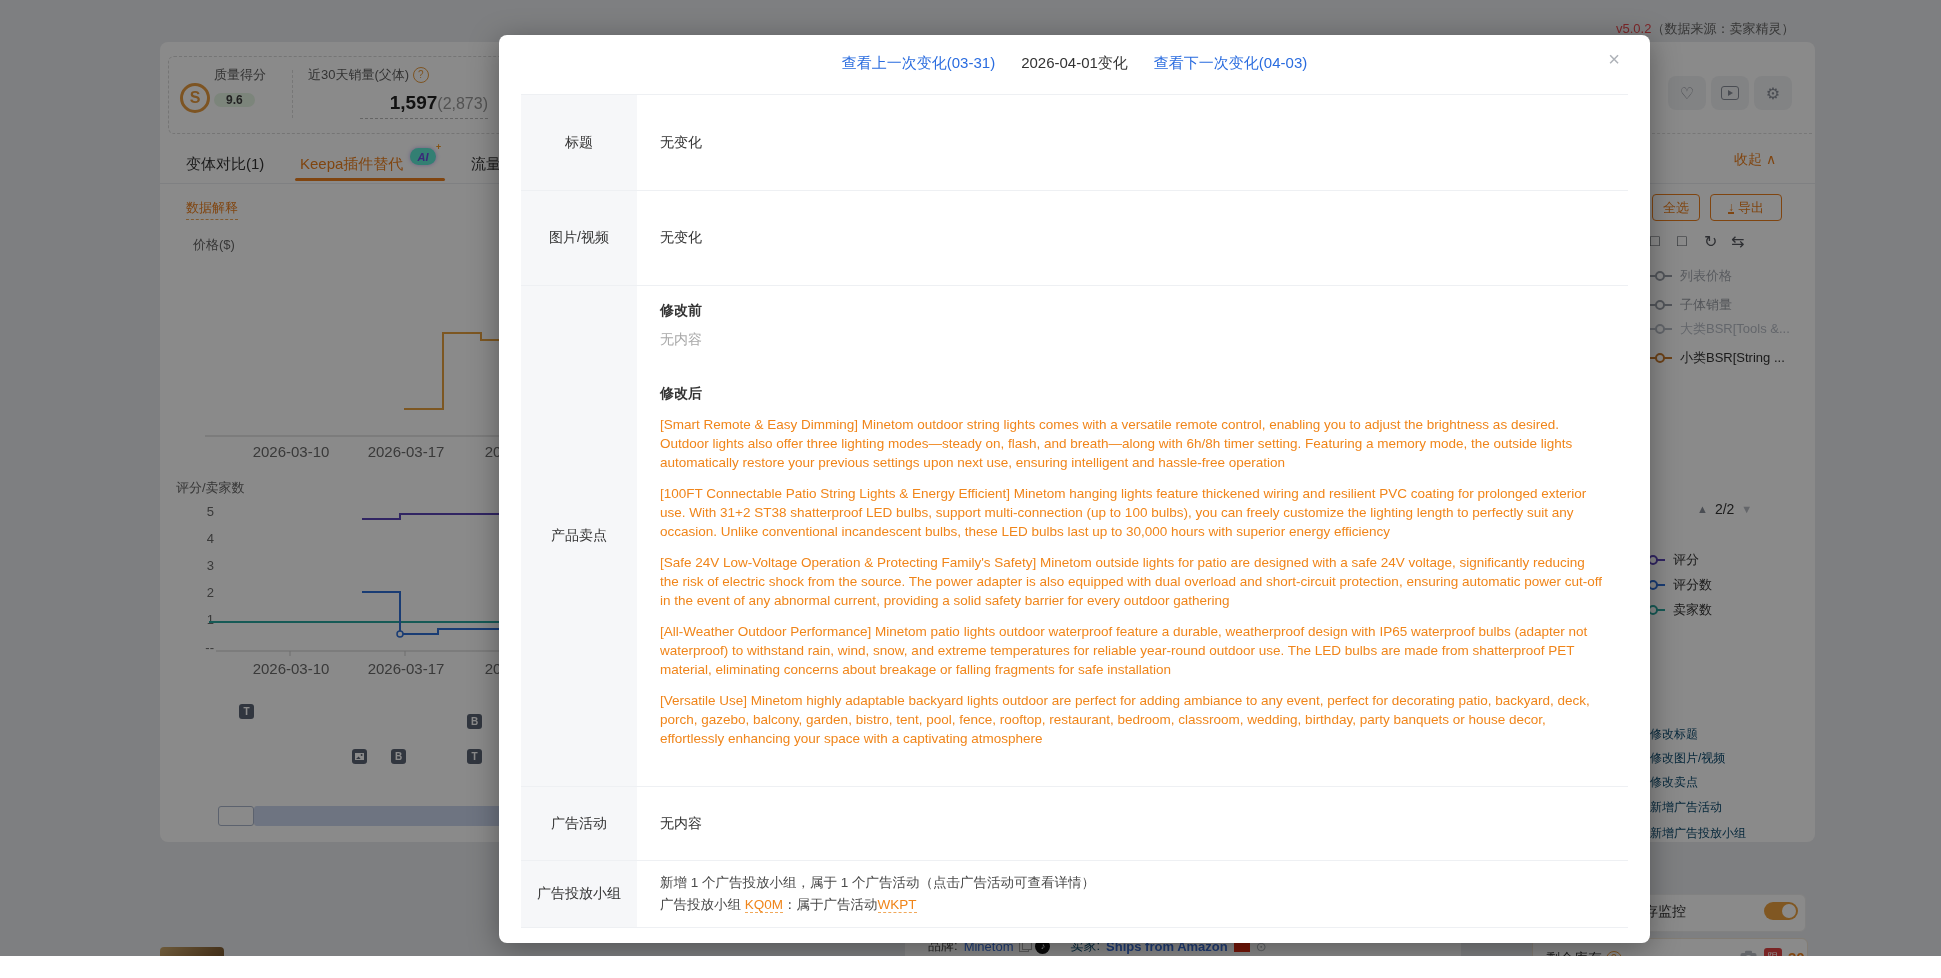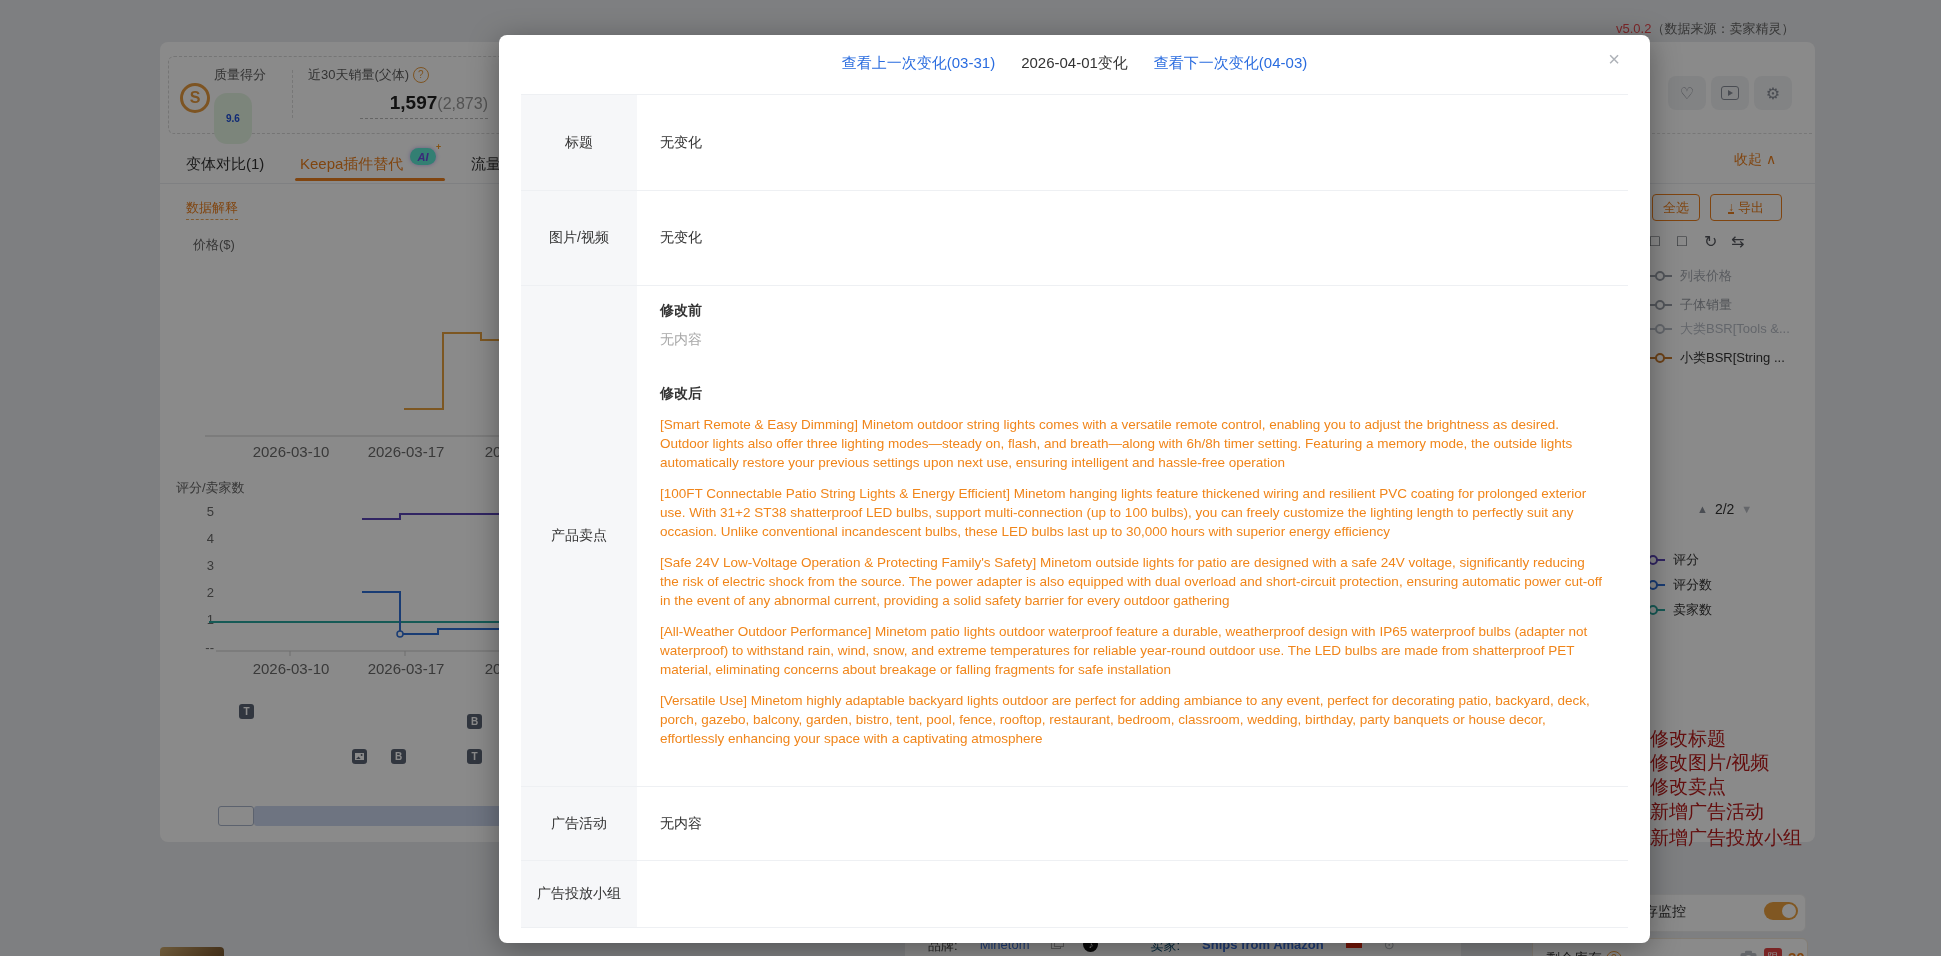--- a/index.html
+++ b/index.html
@@ -5,22 +5,22 @@
   html,body{margin:0;padding:0}
   .stage{position:relative;width:1941px;height:956px;overflow:hidden;background:#e9ebee;
          font-family:"Liberation Sans","DejaVu Sans",sans-serif;color:#333}
   .abs{position:absolute}
   
   .card{position:absolute;left:160px;top:42px;width:1655px;height:800px;background:#fff;border-radius:8px}
   .qbox{position:absolute;left:168px;top:56px;width:340px;height:76px;border:1px dashed #d8d8d8;border-radius:6px}
   .slogo{position:absolute;left:180px;top:83px;width:24px;height:24px;border:3px solid #e89b3f;border-radius:50%;
          color:#e89b3f;font-weight:bold;font-size:16px;display:flex;align-items:center;justify-content:center}
   .lbl13{font-size:13px;color:#5f5f5f}
-  .pill{position:absolute;left:214px;top:93px;background:#e6f5e4;color:#1d4ed8;font-weight:bold;font-size:10px;
-        padding:20px 12px;border-radius:13px}
+  .pill{position:absolute;left:214px;top:93px;background:#e6f5e4;color:#404040;font-weight:bold;font-size:12px;
+        padding:0 12px;border-radius:13px}
   .vdash{position:absolute;left:292px;top:70px;height:48px;border-left:1px dashed #ddd}
   .helpc{display:inline-flex;width:14px;height:14px;border:1px solid #e89b3f;border-radius:50%;color:#e89b3f;
          font-size:10px;align-items:center;justify-content:center;vertical-align:1px}
   .salesval{position:absolute;left:360px;top:92px;width:128px;text-align:right;border-bottom:1px dashed #bbb;padding-bottom:4px}
   .salesval b{font-size:19px;color:#222}
   .salesval span{font-size:16px;color:#9a9a9a}
   
   .tab{position:absolute;font-size:15px;color:#333}
   .tab.on{color:#ed801f}
   .tabline{position:absolute;left:295px;top:178px;width:150px;height:3px;background:#ed801f;border-radius:2px}
@@ -46,21 +46,21 @@
   .playglyph{width:16px;height:12px;border:1.5px solid #8a8f99;border-radius:3px;display:flex;align-items:center;justify-content:center}
   .playglyph::after{content:"";width:0;height:0;border-left:5px solid #8a8f99;border-top:3px solid transparent;border-bottom:3px solid transparent}
   .hd{position:absolute;left:1652px;top:133px;width:160px;border-top:1px dashed #ddd}
   .obtn{position:absolute;height:27px;border:1px solid #ed801f;border-radius:4px;color:#ed801f;font-size:13px;
         display:flex;align-items:center;justify-content:center;gap:4px;box-sizing:border-box;background:#fff}
   .tbic{position:absolute;font-size:16px;color:#55585e}
   .lgi{position:absolute;display:flex;align-items:center;gap:8px;font-size:13px}
   .lmark{width:24px;height:2px;background:var(--c);position:relative;flex:none}
   .lmark::after{content:"";position:absolute;left:7px;top:-4px;width:6px;height:6px;border:2px solid var(--c);
                border-radius:50%;background:#fff}
-  .evt{position:absolute;font-size:19px;color:#b91c1c}
+  .evt{position:absolute;font-size:12px;color:#0c4a6e}
   .toggle{position:absolute;width:34px;height:18px;background:#eda23f;border-radius:9px}
   .toggle::after{content:"";position:absolute;right:2px;top:2px;width:14px;height:14px;background:#fff;border-radius:50%}
   .bbox{position:absolute;background:#fff;border:1px solid #efefef;border-radius:6px;box-sizing:border-box}
   .redbadge{position:absolute;width:18px;height:18px;background:#e04444;border-radius:3px;color:#fff;font-size:11px;
             display:flex;align-items:center;justify-content:center}
   
   .bstrip{position:absolute;left:905px;top:928px;width:556px;height:50px;background:#fff;border-radius:4px}
   .blue{color:#3a6fd8}
   .tiktok{display:inline-flex;width:15px;height:15px;background:#111;border-radius:50%;color:#fff;font-size:9px;
           align-items:center;justify-content:center;vertical-align:-2px}
@@ -235,21 +235,21 @@
   <div class="abs" style="left:1740px;top:950px"><svg width="17" height="14">
         <rect x="0.5" y="3" width="16" height="10" rx="2" fill="#b9bdc4"></rect>
         <rect x="5" y="0.8" width="7" height="4" rx="1" fill="#b9bdc4"></rect>
         <circle cx="8.5" cy="8" r="3" fill="#fff"></circle>
       </svg></div>
   <div class="redbadge" style="left:1764px;top:948px">限</div>
   <div class="abs" style="left:1788px;top:949px;font-size:15px;font-weight:bold;color:#ed801f">30</div>
 
   <div class="bstrip"></div>
   <div class="abs" style="left:905px;top:958px;width:556px;border-top:1px solid #ededed"></div>
-  <div class="abs" style="left:928px;top:937px;font-size:13px;display:flex;align-items:flex-start;gap:22px">
+  <div class="abs" style="left:928px;top:937px;font-size:13px;display:flex;align-items:center;gap:6px">
     <span style="color:#444">品牌:</span>
     <span class="blue">Minetom</span>
     <span class="copyic"></span>
     <span class="tiktok">♪</span>
     <span style="width:8px"></span>
     <span style="color:#0c4a6e">卖家:</span>
     <span class="blue" style="font-weight:bold">Ships from Amazon</span>
     <span class="flag"></span>
     <span style="color:#b0b4ba">⊙</span>
   </div>
@@ -297,17 +297,23 @@
         </div>
       </div>
 
       <div class="trow" style="height:73px">
         <div class="tlabel">广告活动</div>
         <div class="tcontent vcenter">无内容</div>
       </div>
 
       <div class="trow" style="height:66px">
         <div class="tlabel">广告投放小组</div>
+        <div class="tcontent" style="display:flex;flex-direction:column;justify-content:center">
+          <div class="adg">新增 1 个广告投放小组，属于 1 个广告活动（点击广告活动可查看详情）</div>
+          <div class="adg">
+            <span>广告投放小组 </span><span class="adglink">KQ0M</span><span>：属于广告活动</span><span class="adglink">WKPT</span>
+          </div>
+        </div>
       </div>
     </div>
   </div>
 
 </div>
 
 </body></html>

